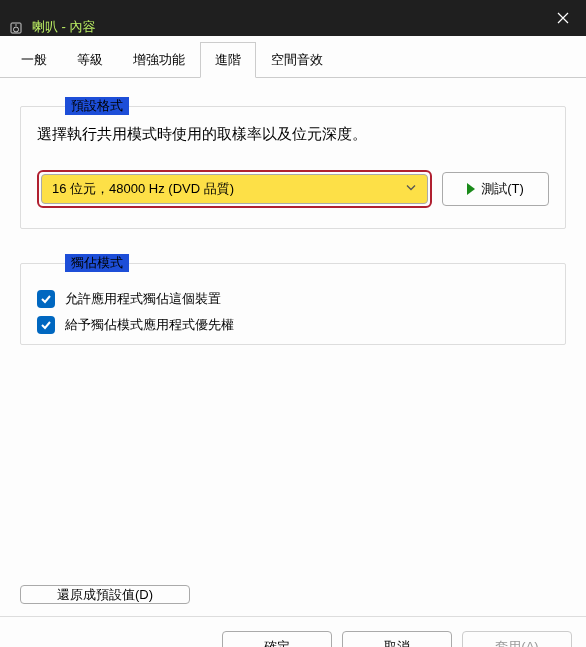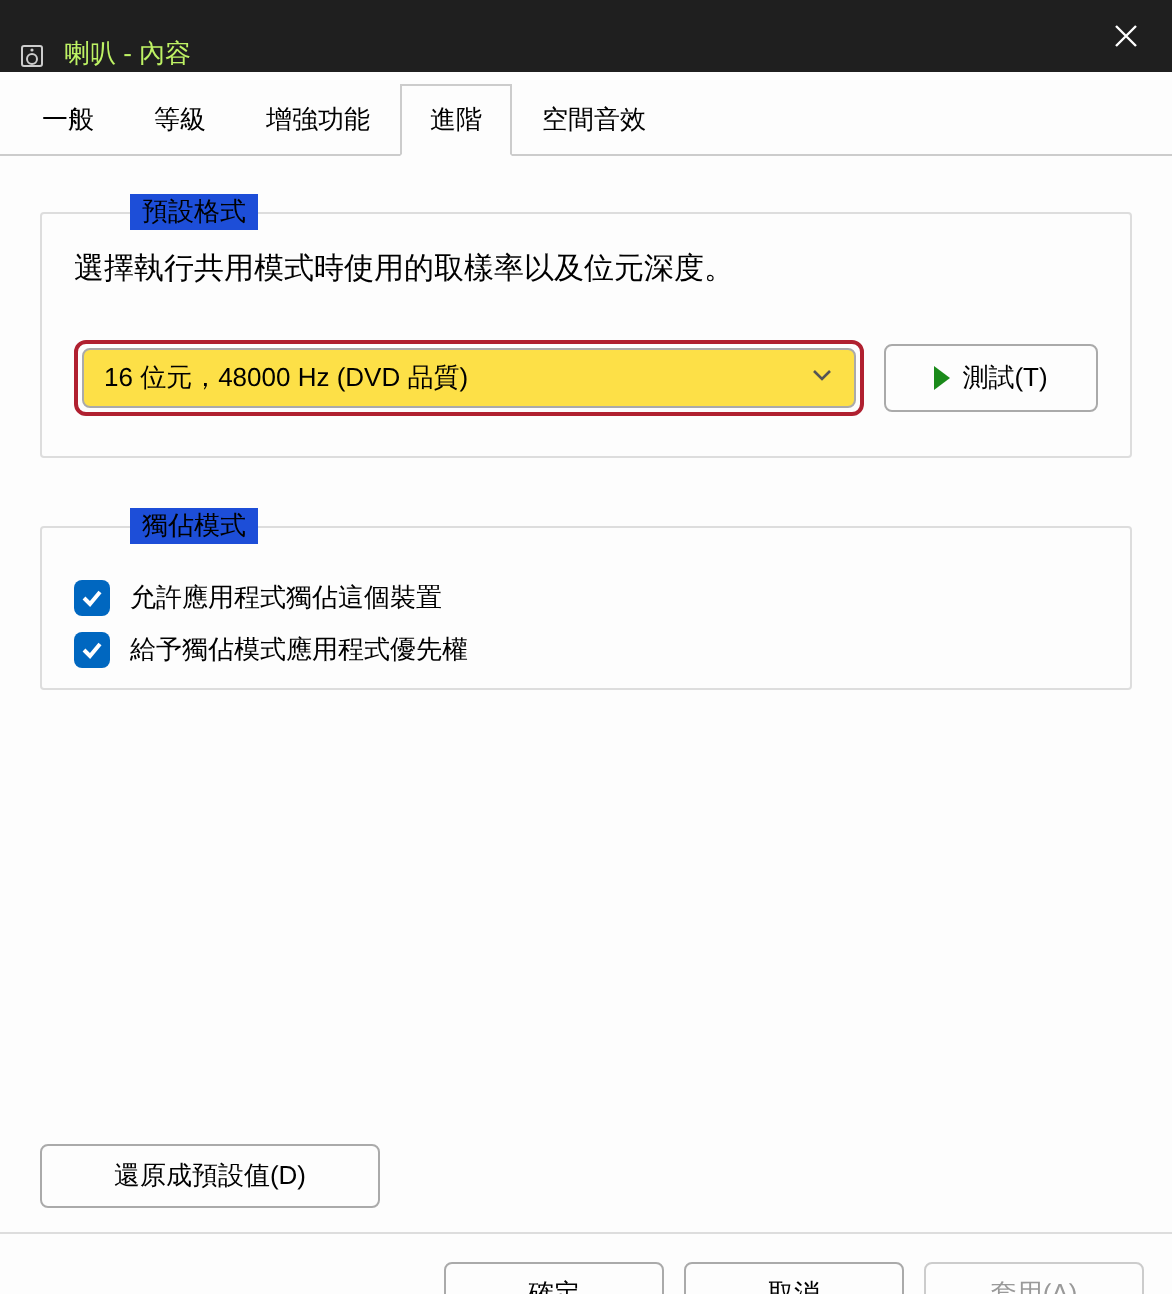--- a/index.html
+++ b/index.html
@@ -124,21 +124,21 @@
   border-radius: 4px;
   background: #0067c0;
   display: flex;
   align-items: center;
   justify-content: center;
 }
 .checkbox svg { width: 12px; height: 12px; }
 .restore-btn {
   position: absolute;
   bottom: 12px; left: 20px;
-  width: 170px; height: 32px;
+  width: 170px; height: 19px;
   border: 1px solid #aaa;
   border-radius: 4px;
   background: #fdfdfd;
   cursor: pointer;
   display: flex; align-items: center; justify-content: center;
 }
 .footer {
   height: 60px;
   border-top: 1px solid #ddd;
   display: flex;

